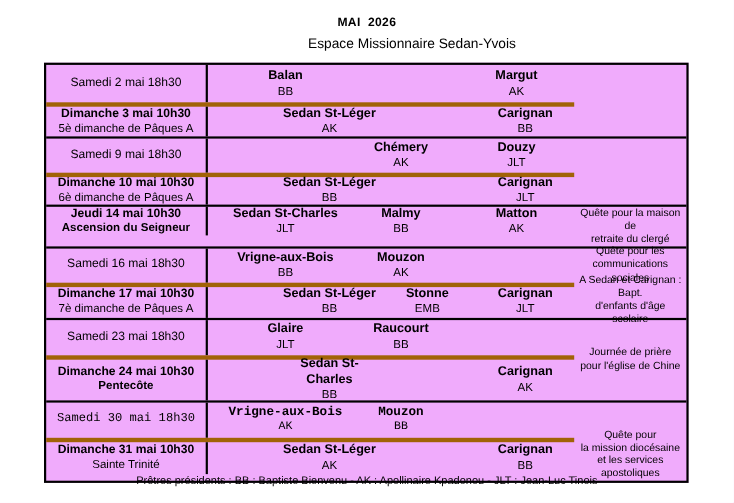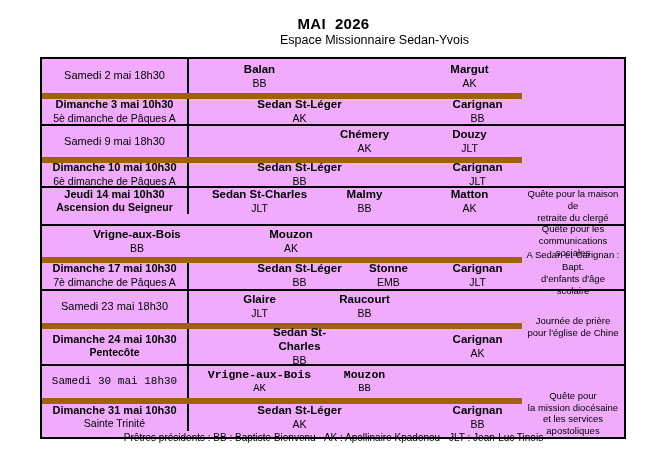--- a/index.html
+++ b/index.html
@@ -2,36 +2,36 @@
 <html><head>
 <meta charset="utf-8">
 <style>
   html,body{margin:0;padding:0;background:#fff;}
   .page{
     position:relative;width:667px;height:457px;background:#ffffff;
     font-family:"Liberation Sans", sans-serif;color:#000;overflow:hidden;
   }
   .title{
     position:absolute;top:15px;left:0;width:100%;text-align:center;
-    font-size:15px;font-weight:bold;white-space:pre;letter-spacing:.3px;
+    font-size:11px;font-weight:bold;white-space:pre;letter-spacing:.3px;
   }
   .subtitle{
     position:absolute;top:33px;left:0;width:100%;text-align:center;
     font-size:12.5px;
     padding-left:41px;
   }
   .schedule{
     position:absolute;left:40px;top:57px;width:586px;
     border:2px solid #000;box-sizing:border-box;background:#f0abfc;
   }
   .group{display:flex;box-sizing:border-box;}
   .group.sep{border-bottom:2px solid #000;}
   .main{width:480px;flex:0 0 480px;display:flex;flex-direction:column;}
   .row{display:flex;box-sizing:border-box;}
-  .row.thin{border-top:6px solid #a16207;gap:48px;}
+  .row.thin{border-top:4px solid #a16207;gap:48px;}
   .date-cell{
     width:147px;flex:0 0 147px;border-right:2px solid #000;box-sizing:border-box;
     display:flex;flex-direction:column;align-items:center;justify-content:center;
     text-align:center;line-height:1.25;
   }
   .d1{font-size:11px;}
   .d2{font-size:10.5px;}
   .b{font-weight:bold;}
   .churches{flex:1;display:flex;padding-left:18px;}
   .slot{
@@ -159,20 +159,23 @@
           </div>
         </div>
         <div class="note-cell">
           <div class="note" style="flex: 1 1 0%;">Quête pour la maison de
 retraite du clergé</div>
         </div>
       </div>
       <div class="group sep">
         <div class="main">
           <div class="row" style="height: 31px;">
+            <div class="date-cell">
+              <span class="d1">Samedi 16 mai 18h30</span>
+            </div>
             <div class="churches">
               <div class="slot">
                 <div class="church-name">Vrigne-aux-Bois</div>
                 <div class="priest">BB</div>
               </div>
               <div class="slot">
                 <div class="church-name">Mouzon</div>
                 <div class="priest">AK</div>
               </div>
               <div class="slot"></div>

